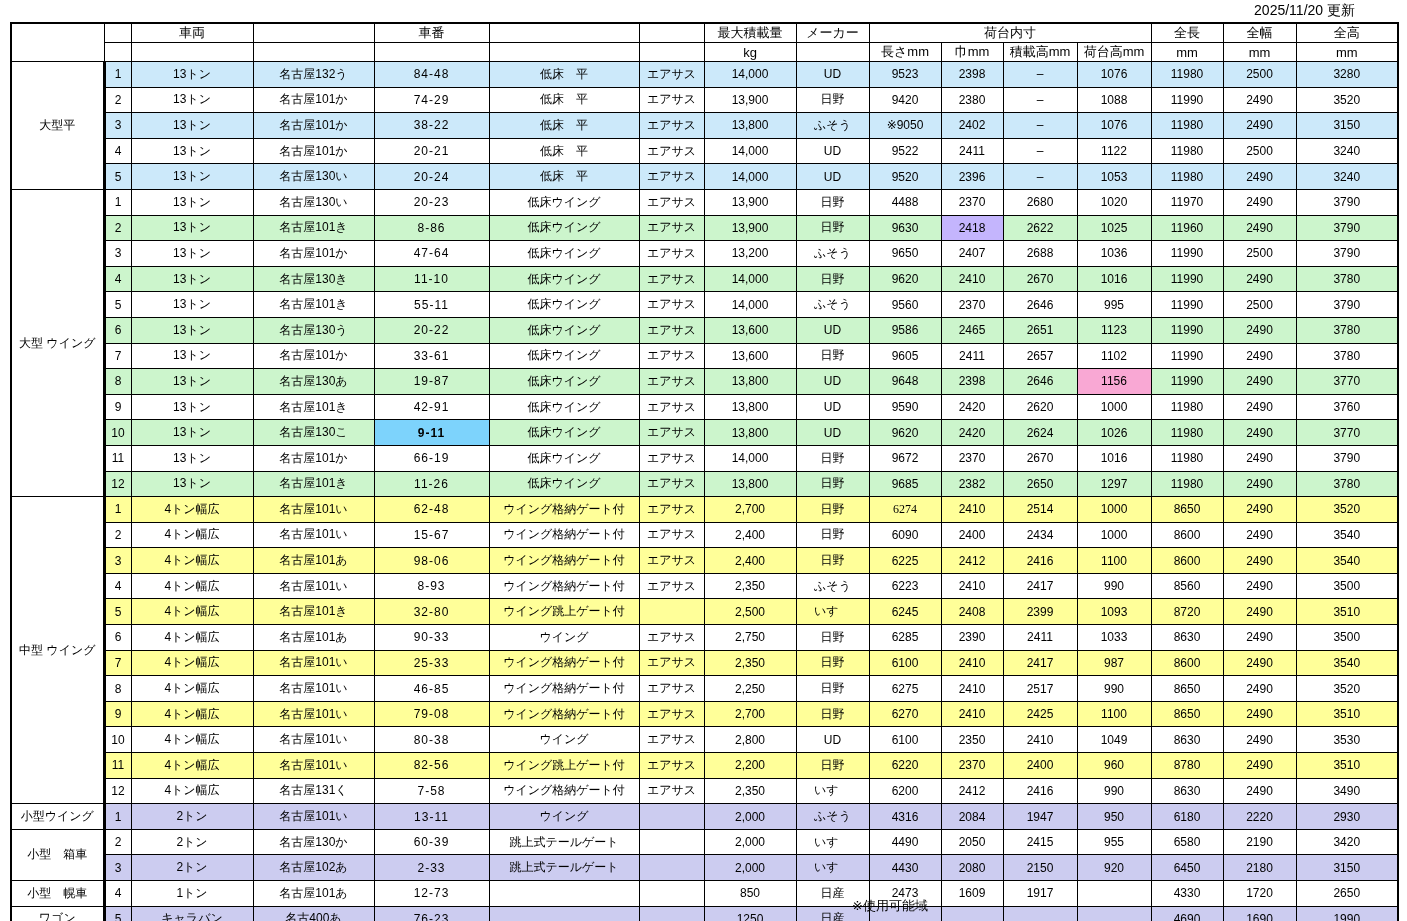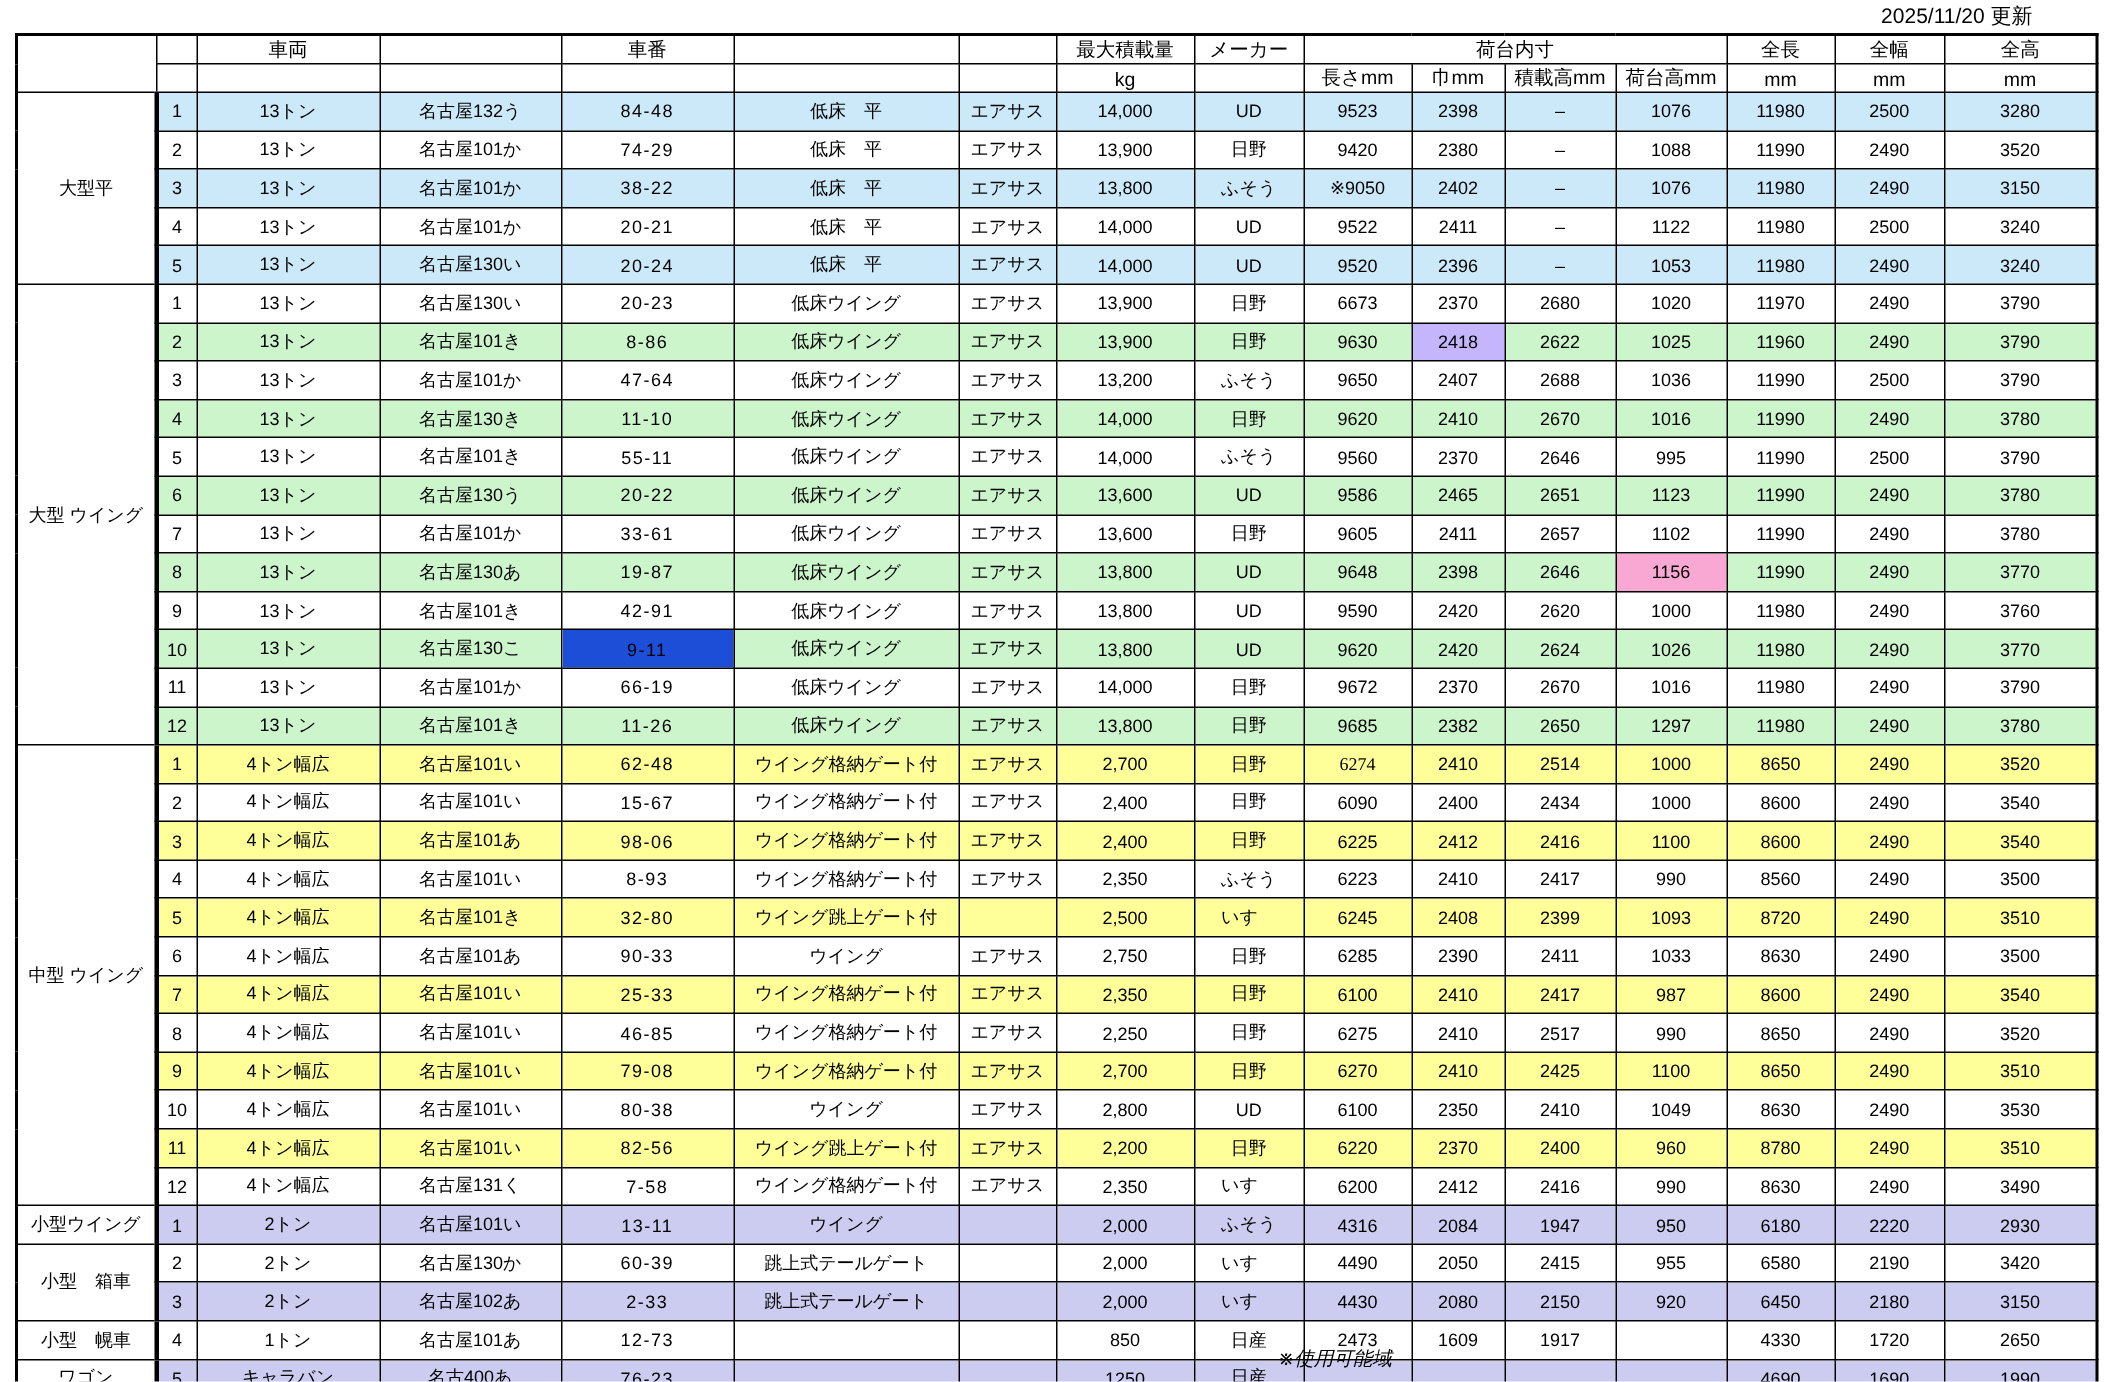--- a/index.html
+++ b/index.html
@@ -1,21 +1,21 @@
 <!DOCTYPE html>
 <html><head>
 <meta charset="utf-8">
 <style>
   html,body{margin:0;padding:0;background:#fff;}
   .page{
     position:relative;width:1407px;height:921px;background:#fff;
     font-family:"Liberation Sans","DejaVu Sans",sans-serif;color:#000;
   }
   .updated{position:absolute;top:2px;right:52px;font-size:14px;}
-  .footnote{position:absolute;top:897px;left:852px;font-size:13px;font-style:italic;}
+  .footnote{position:absolute;top:897px;left:852px;font-size:13px;}
   table.spec{
     position:absolute;top:22px;left:10px;
     border-collapse:collapse;table-layout:fixed;
     border:2px solid #000;
   }
   table.spec th,table.spec td{
     border:1px solid #000;
     padding:0 2px;
     text-align:center;vertical-align:middle;
     font-size:12px;font-weight:normal;
@@ -185,21 +185,21 @@
           <td class="group-label gsep" rowspan="12">大型
 ウイング</td>
           <td class="c-no gsep">1</td>
           <td class="gsep">13トン</td>
           <td class="gsep">名古屋130い</td>
           <td class="c-num gsep">20-23</td>
           <td class="gsep">低床ウイング</td>
           <td class="gsep">エアサス</td>
           <td class="gsep">13,900</td>
           <td class="gsep">日野</td>
-          <td class="gsep">6673</td>
+          <td class="gsep">4488</td>
           <td class="gsep">2370</td>
           <td class="gsep">2680</td>
           <td class="gsep">1020</td>
           <td class="b-gray gsep">11970</td>
           <td class="gsep">2490</td>
           <td class="gsep">3790</td>
         </tr>
         <tr>
           <td class="c-no" style="background: rgb(204, 245, 204);">2</td>
           <td style="background: rgb(204, 245, 204);">13トン</td>
@@ -333,21 +333,21 @@
           <td>2620</td>
           <td>1000</td>
           <td class="b-gray">11980</td>
           <td>2490</td>
           <td>3760</td>
         </tr>
         <tr>
           <td class="c-no" style="background: rgb(204, 245, 204);">10</td>
           <td style="background: rgb(204, 245, 204);">13トン</td>
           <td style="background: rgb(204, 245, 204);">名古屋130こ</td>
-          <td class="c-num" style="background: #1d4ed8;">9-11</td>
+          <td class="c-num" style="background: #7dd3fc; font-weight: bold;">9-11</td>
           <td style="background: rgb(204, 245, 204);">低床ウイング</td>
           <td style="background: rgb(204, 245, 204);">エアサス</td>
           <td style="background: rgb(204, 245, 204);">13,800</td>
           <td style="background: rgb(204, 245, 204);">UD</td>
           <td style="background: rgb(204, 245, 204);">9620</td>
           <td style="background: rgb(204, 245, 204);">2420</td>
           <td style="background: rgb(204, 245, 204);">2624</td>
           <td style="background: rgb(204, 245, 204);">1026</td>
           <td class="b-gray" style="background: rgb(204, 245, 204);">11980</td>
           <td style="background: rgb(204, 245, 204);">2490</td>

